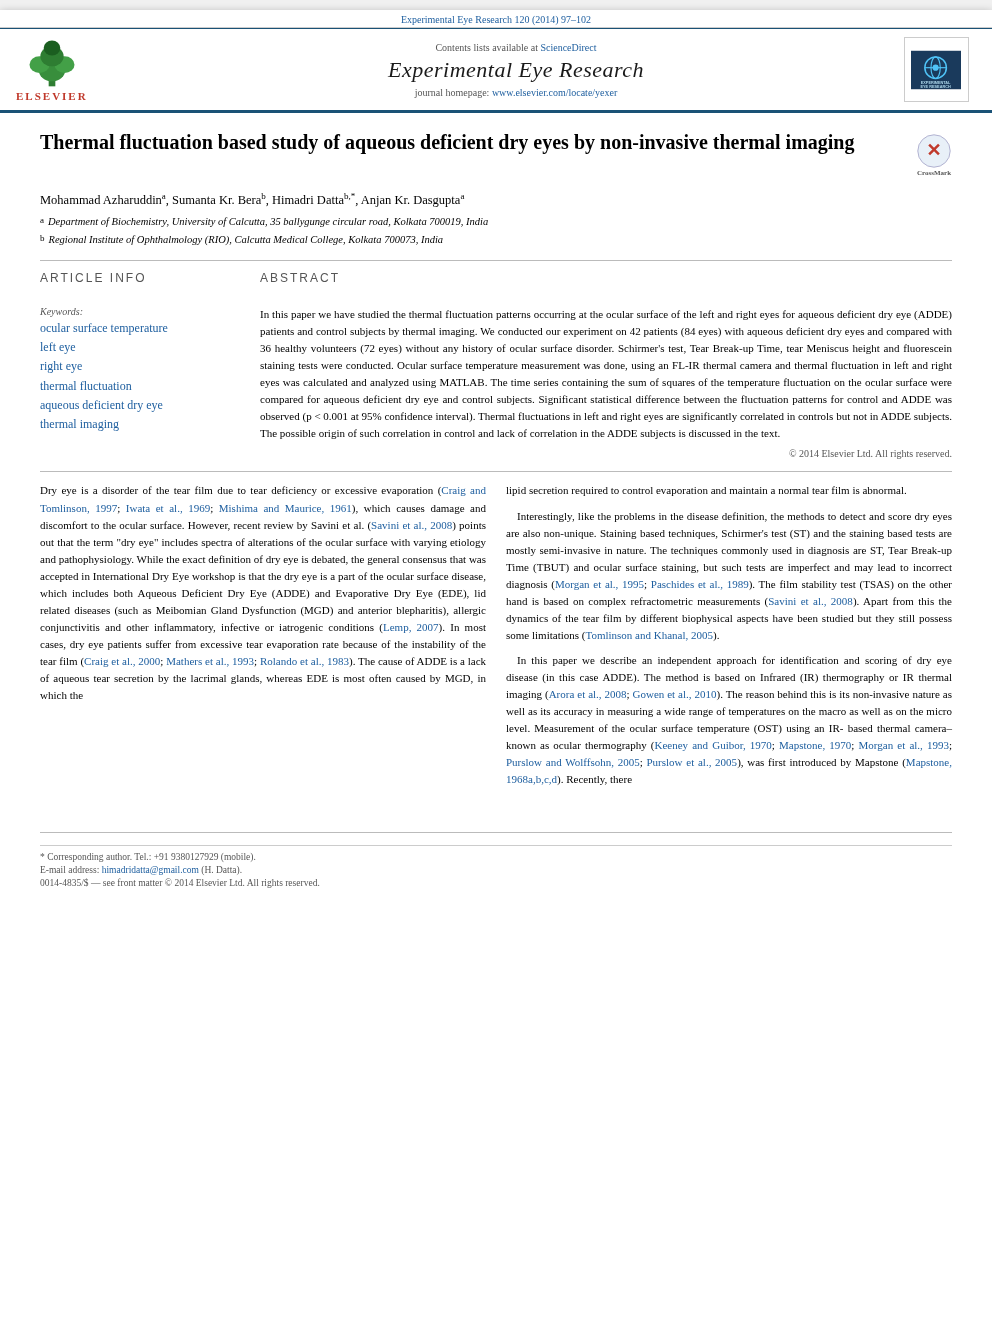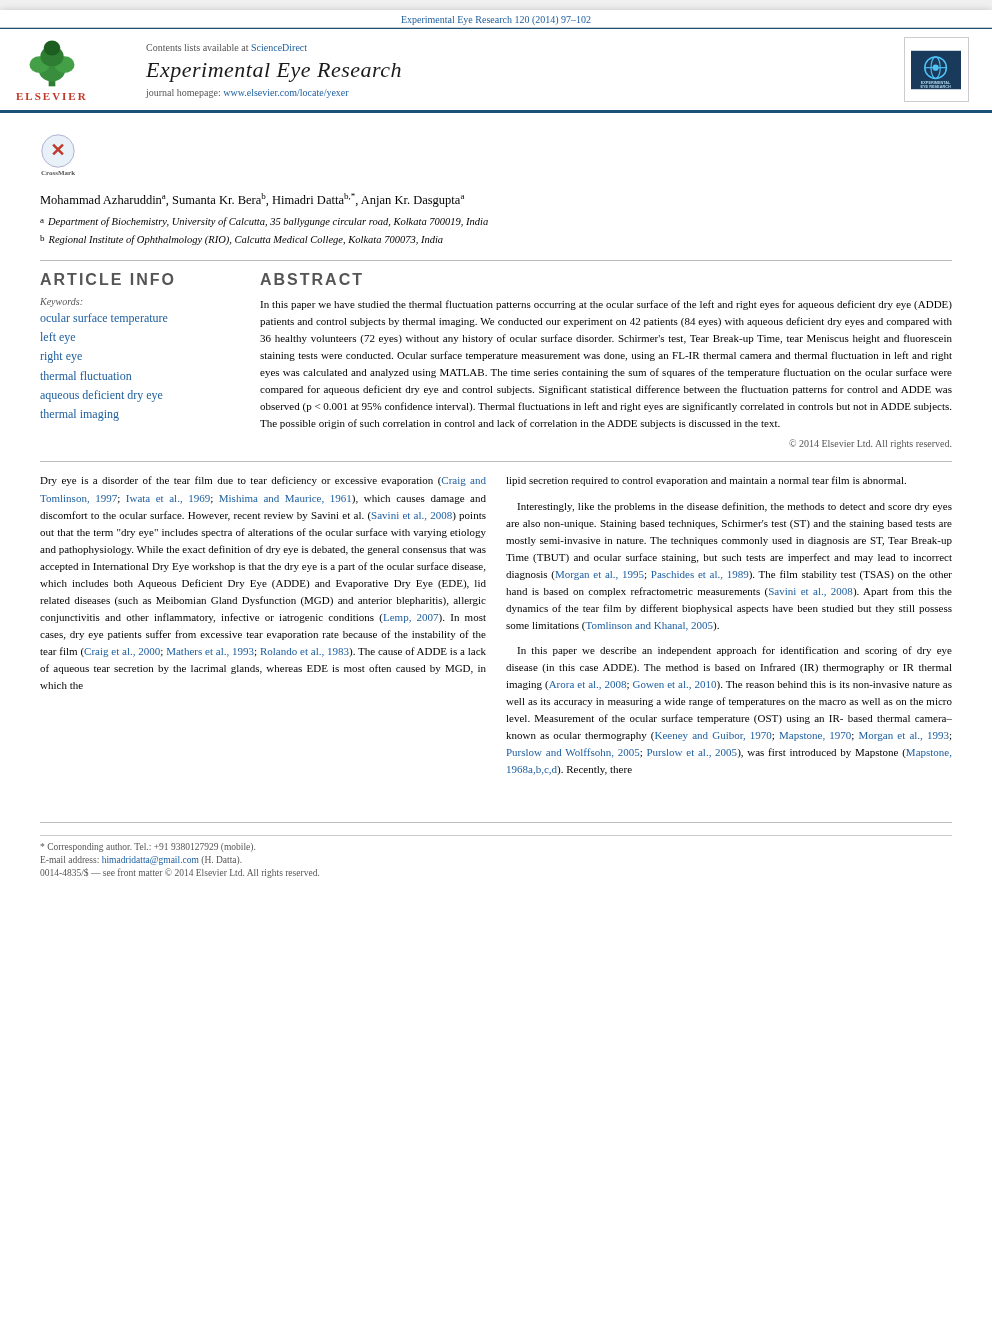--- a/index.html
+++ b/index.html
@@ -53,21 +53,21 @@
     }
     .elsevier-text {
       font-size: 11px;
       color: #c0392b;
       font-weight: bold;
       letter-spacing: 2px;
       margin-top: 2px;
     }
     .journal-header-center {
       flex: 1;
-      text-align: left;
+      text-align: center;
     }
     .contents-line {
       font-size: 10px;
       color: #555;
       margin-bottom: 4px;
     }
     .contents-line a { color: #2060a0; text-decoration: none; }
     .journal-title-header {
       font-size: 22px;
       font-family: 'Times New Roman', serif;
@@ -189,27 +189,26 @@
     }
     .article-info-col {
       width: 200px;
       min-width: 200px;
     }
     .abstract-col {
       flex: 1;
     }
 
     .section-label {
-      font-size: 16px;
+      font-size: 12px;
       letter-spacing: 2px;
       color: #555;
       font-family: Arial, sans-serif;
-      margin-bottom: 7px;
+      margin-bottom: 21px;
       text-transform: uppercase;
-      font-weight: bold;
     }
 
     .info-block {
       margin-bottom: 8px;
     }
     .info-block-title {
       font-size: 10px;
       font-style: italic;
       color: #555;
       margin-bottom: 2px;
@@ -360,20 +359,21 @@
         </svg>
       </div>
     </div>
   </div>
 
   <div class="bottom-border-line"></div>
 
   <div class="main-content">
 
     <div class="paper-title">
+      <div class="paper-title-text">Thermal fluctuation based study of aqueous deficient dry eyes by non-invasive thermal imaging</div>
       <div class="crossmark">
         <svg class="crossmark-icon" viewBox="0 0 40 40" xmlns="http://www.w3.org/2000/svg">
           <circle cx="20" cy="20" r="18" fill="#e8f0f8" stroke="#aac" stroke-width="1"></circle>
           <text x="20" y="26" font-size="20" text-anchor="middle" fill="#c0392b" font-family="Arial" font-weight="bold">✕</text>
         </svg>
         <span class="crossmark-text">CrossMark</span>
       </div>
     </div>
 
     <div class="authors">

